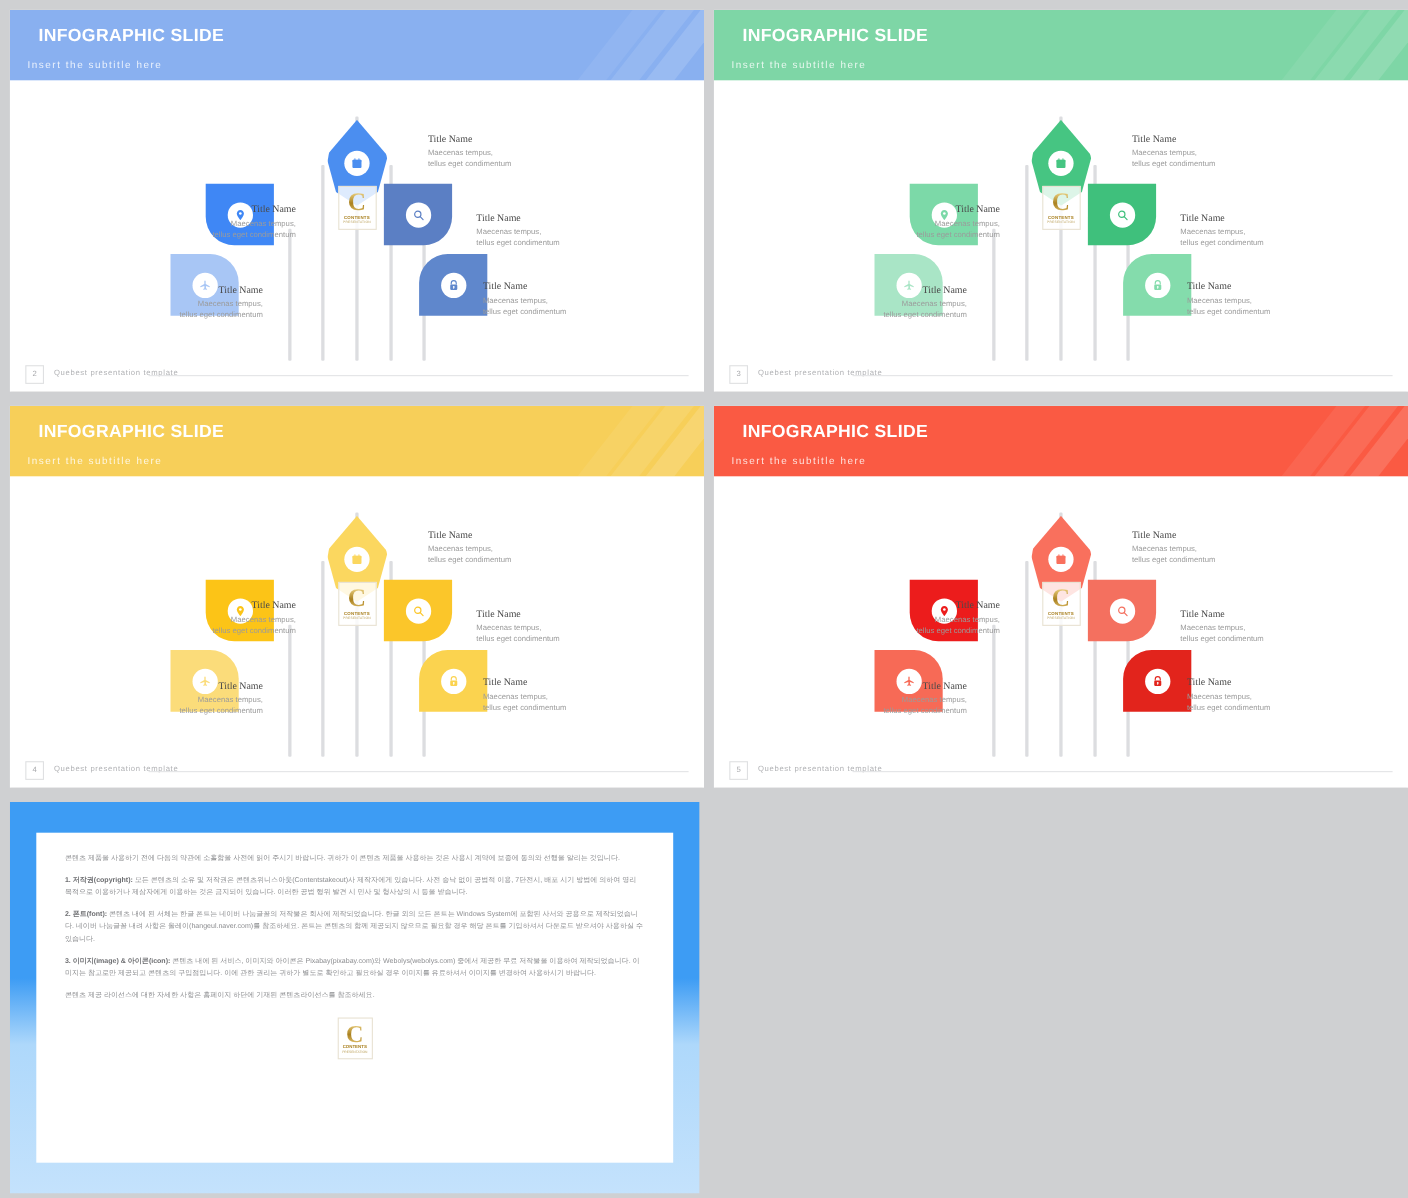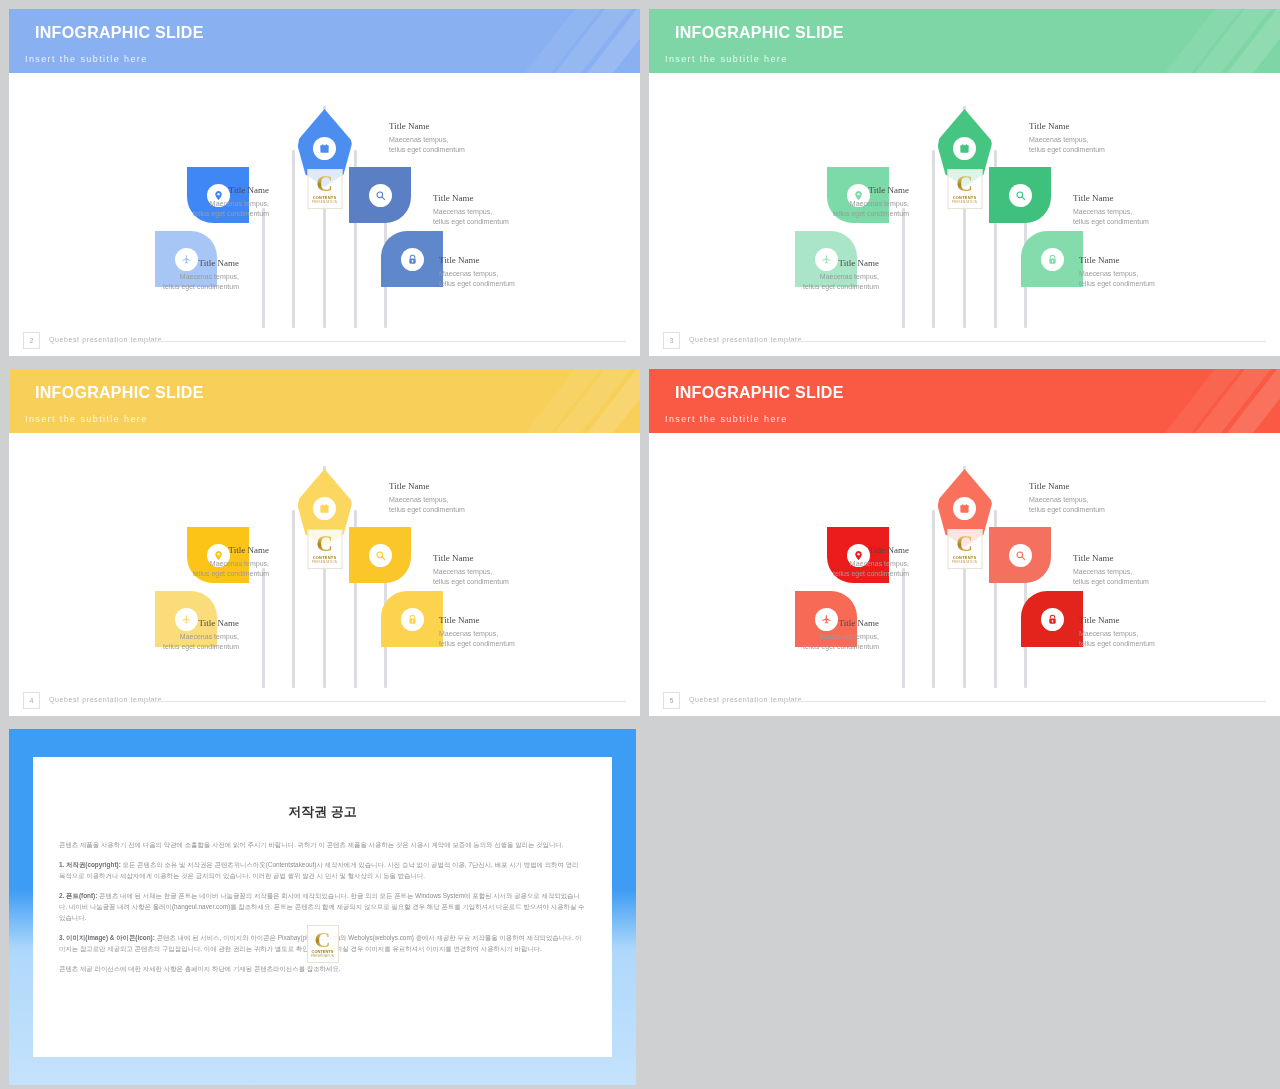--- a/index.html
+++ b/index.html
@@ -608,21 +608,20 @@
         <div class="ftr">
           <div class="pagebox">5</div>
           <div class="ftr-txt">Quebest presentation template</div>
           <div class="ftr-line"></div>
         </div>
       </div>
     </div>
     <div class="cslide">
       <div class="cframe"></div>
       <div class="cpaper">
-        <div class="ctitle-ko">저작권 공고</div>
         <div class="cbody">
           <div class="cpar">콘텐츠 제품을 사용하기 전에 다음의 약관에 소홀함을 사전에 읽어 주시기 바랍니다. 귀하가 이 콘텐츠 제품을 사용하는 것은 사용시 계약에 보증에 동의와 선행을 알리는 것입니다.</div>
           <div class="cpar"><b>1. 저작권(copyright):</b> 모든 콘텐츠의 소유 및 저작권은 콘텐츠위니스아웃(Contentstakeout)사 제작자에게 있습니다. 사전 승낙 없이 공법적 이용, 7단전시, 배포 시기 방법에 의하여 영리 목적으로 이용하거나 제삼자에게 이용하는 것은 금지되어 있습니다. 이러한 공법 행위 발견 시 민사 및 형사상의 시 등을 받습니다.</div>
           <div class="cpar"><b>2. 폰트(font):</b> 콘텐츠 내에 된 서체는 한글 폰트는 네이버 나눔글꼴의 저작물은 회사에 제작되었습니다. 한글 외의 모든 폰트는 Windows System에 포함된 사서와 공용으로 제작되었습니다. 네이버 나눔글꼴 내려 사항은 올레이(hangeul.naver.com)를 참조하세요. 폰트는 콘텐츠의 함께 제공되지 않으므로 필요할 경우 해당 폰트를 기입하셔서 다운로드 받으셔야 사용하실 수 있습니다.</div>
           <div class="cpar"><b>3. 이미지(image) &amp; 아이콘(icon):</b> 콘텐츠 내에 된 서비스, 이미지와 아이콘은 Pixabay(pixabay.com)와 Webolys(webolys.com) 중에서 제공한 무료 저작물을 이용하여 제작되었습니다. 이미지는 참고로만 제공되고 콘텐츠의 구입점입니다. 이에 관한 권리는 귀하가 별도로 확인하고 필요하실 경우 이미지를 유료하셔서 이미지를 변경하여 사용하시기 바랍니다.</div>
           <div class="cpar">콘텐츠 제공 라이선스에 대한 자세한 사항은 홈페이지 하단에 기재된 콘텐츠라이선스를 참조하세요.</div>
         </div>
         <div class="cwm">
           <div class="c">C</div>
           <div class="w1">CONTENTS</div>

